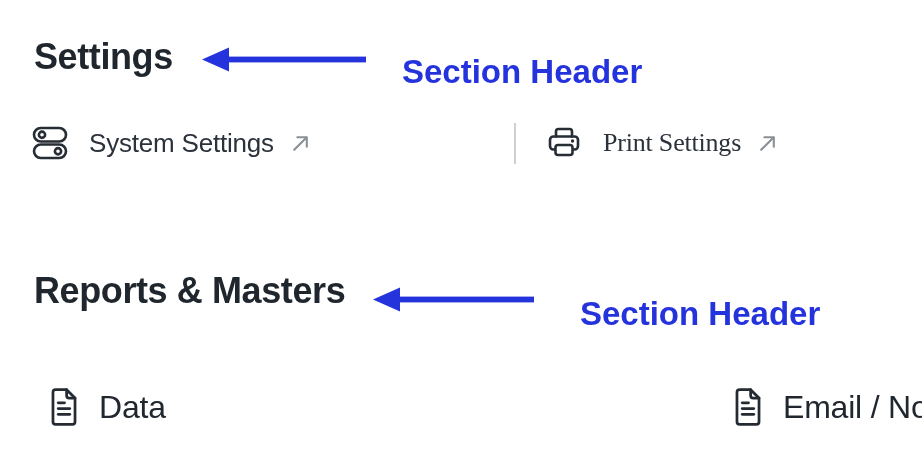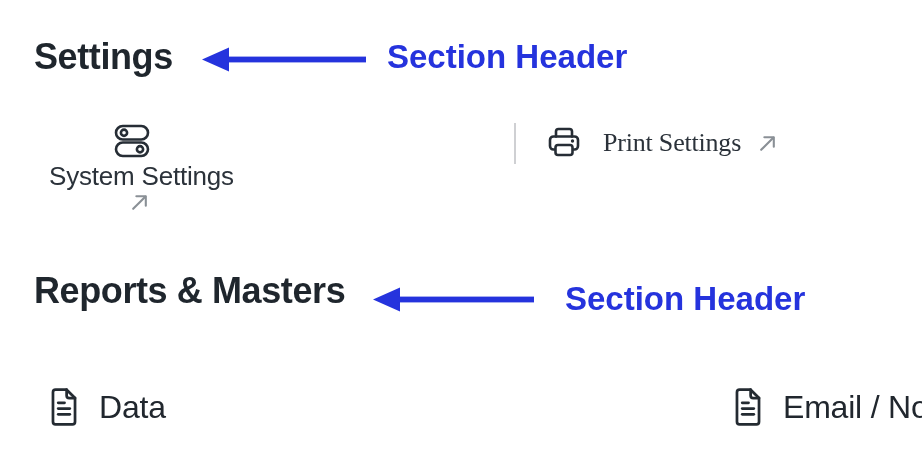--- a/index.html
+++ b/index.html
@@ -27,33 +27,33 @@
     line-height: 40px; color: var(--heading-ink);
     white-space: nowrap;
   }
   .title-settings { top: 37px; }
   .title-reports  { top: 271px; text-align: center; }
 
   .annot-arrow { position: absolute; display: block; }
   .annot-arrow-1 { left: 198px; top: 46px; }
   .annot-arrow-2 { left: 369px; top: 286px; }
   .annot-label {
-    position: absolute; margin: 0;
+    position: absolute; margin: 15px;
     font-size: 33px; font-weight: 700; line-height: 36px;
     color: var(--annotation-blue); white-space: nowrap;
   }
   .annot-label-1 { left: 383px; top: 39px; }
   .annot-label-2 { left: 561px; top: 281px; }
 
   .link-item {
     position: absolute; top: 121px; height: 44px;
     display: flex; align-items: center; cursor: pointer;
     white-space: nowrap;
   }
-  .link-item-system { left: 26px; flex-direction: column; }
+  .link-item-system { left: 26px; }
   .link-item-print  { left: 540px; font-family: Liberation Serif, serif; }
   .link-item .icon { display: flex; color: #262d35; }
   .link-label {
     margin-left: 19px;
     font-size: 26px; font-weight: 400; color: var(--link-ink);
     letter-spacing: -0.2px;
   }
   .ext-arrow { margin-left: 16px; display: flex; color: var(--muted-gray); }
 
   .v-divider {

